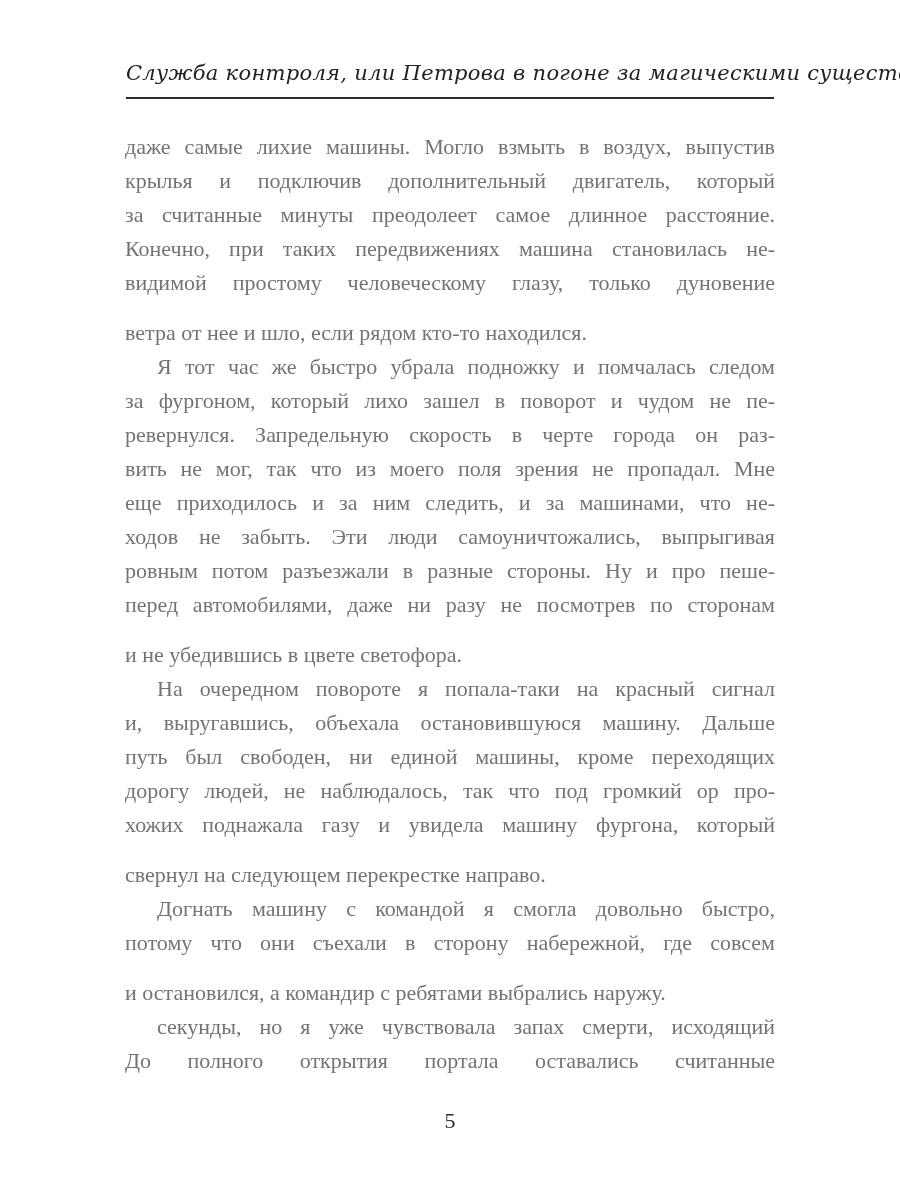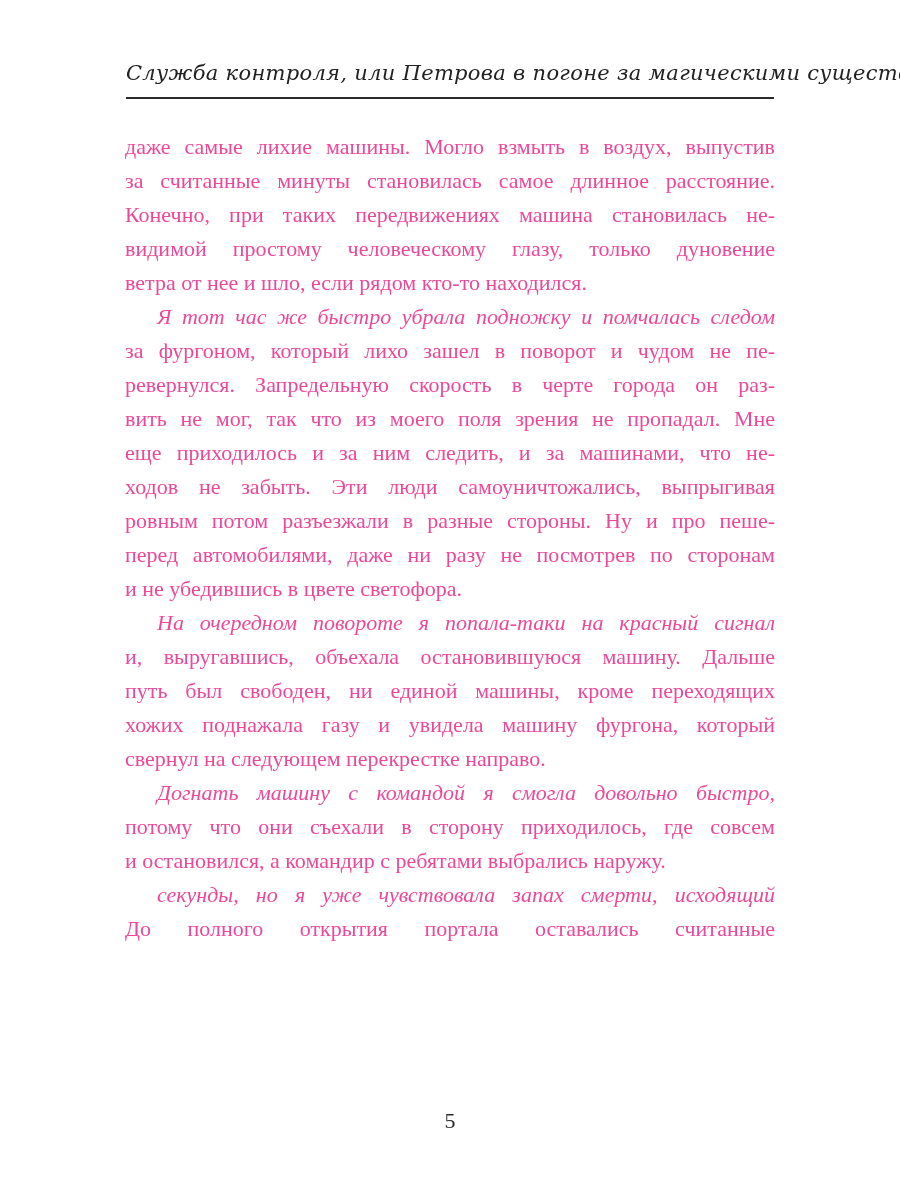--- a/index.html
+++ b/index.html
@@ -38,33 +38,33 @@
     border-top: 2px solid #2b2b2b;
     height: 0;
   }
   .body-text {
     position: absolute;
     top: 130px;
     left: 125px;
     width: 650px;
     font-size: 22px;
     line-height: 34px;
-    color: #ec4899;
+    color: #737373;
   }
   .para { margin: 0; }
   .para .line {
     text-align: justify;
     text-align-last: justify;
   }
   .para .line.last {
     text-align-last: left;
+    margin-top: 16px;
   }
   .para.indent .line:first-child {
     text-indent: 32px;
-    font-style: italic;
   }
   .footer {
     position: absolute;
     top: 1108px;
     left: 125px;
     width: 650px;
     text-align: center;
   }
   .page-number {
     font-size: 22px;
@@ -77,46 +77,48 @@
 <div class="page">
 
   <div class="header">
     <div class="running-title">Служба контроля, или Петрова в погоне за магическими существами</div>
     <div class="header-rule"></div>
   </div>
 
   <div class="body-text">
       <div class="para">
         <div class="line">даже самые лихие машины. Могло взмыть в воздух, выпустив</div>
-        <div class="line">за считанные минуты становилась самое длинное расстояние.</div>
+        <div class="line">крылья и подключив дополнительный двигатель, который</div>
+        <div class="line">за считанные минуты преодолеет самое длинное расстояние.</div>
         <div class="line">Конечно, при таких передвижениях машина становилась не-</div>
         <div class="line">видимой простому человеческому глазу, только дуновение</div>
         <div class="line last">ветра от нее и шло, если рядом кто-то находился.</div>
       </div>
       <div class="para indent">
         <div class="line">Я тот час же быстро убрала подножку и помчалась следом</div>
         <div class="line">за фургоном, который лихо зашел в поворот и чудом не пе-</div>
         <div class="line">ревернулся. Запредельную скорость в черте города он раз-</div>
         <div class="line">вить не мог, так что из моего поля зрения не пропадал. Мне</div>
         <div class="line">еще приходилось и за ним следить, и за машинами, что не-</div>
         <div class="line">ходов не забыть. Эти люди самоуничтожались, выпрыгивая</div>
         <div class="line">ровным потом разъезжали в разные стороны. Ну и про пеше-</div>
         <div class="line">перед автомобилями, даже ни разу не посмотрев по сторонам</div>
         <div class="line last">и не убедившись в цвете светофора.</div>
       </div>
       <div class="para indent">
         <div class="line">На очередном повороте я попала-таки на красный сигнал</div>
         <div class="line">и, выругавшись, объехала остановившуюся машину. Дальше</div>
         <div class="line">путь был свободен, ни единой машины, кроме переходящих</div>
+        <div class="line">дорогу людей, не наблюдалось, так что под громкий ор про-</div>
         <div class="line">хожих поднажала газу и увидела машину фургона, который</div>
         <div class="line last">свернул на следующем перекрестке направо.</div>
       </div>
       <div class="para indent">
         <div class="line">Догнать машину с командой я смогла довольно быстро,</div>
-        <div class="line">потому что они съехали в сторону приходилось, где совсем</div>
+        <div class="line">потому что они съехали в сторону набережной, где совсем</div>
         <div class="line last">и остановился, а командир с ребятами выбрались наружу.</div>
       </div>
       <div class="para indent">
         <div class="line">секунды, но я уже чувствовала запах смерти, исходящий</div>
         <div class="line">До полного открытия портала оставались считанные</div>
       </div>
     </div>
 
   <div class="footer">
     <div class="page-number">5</div>

